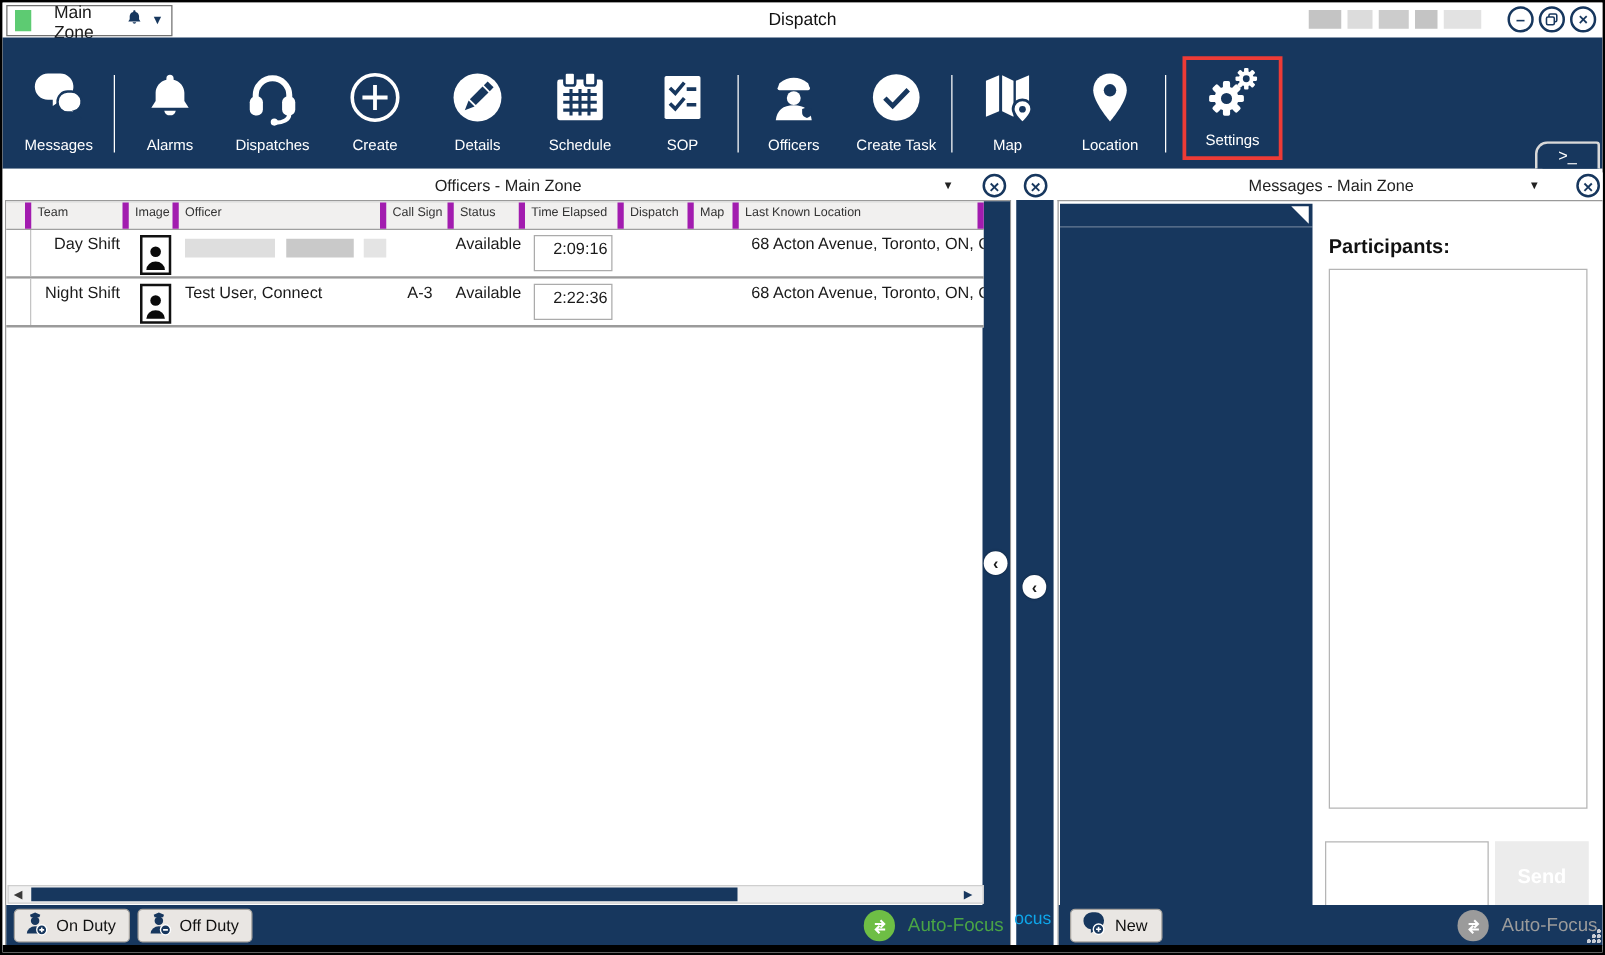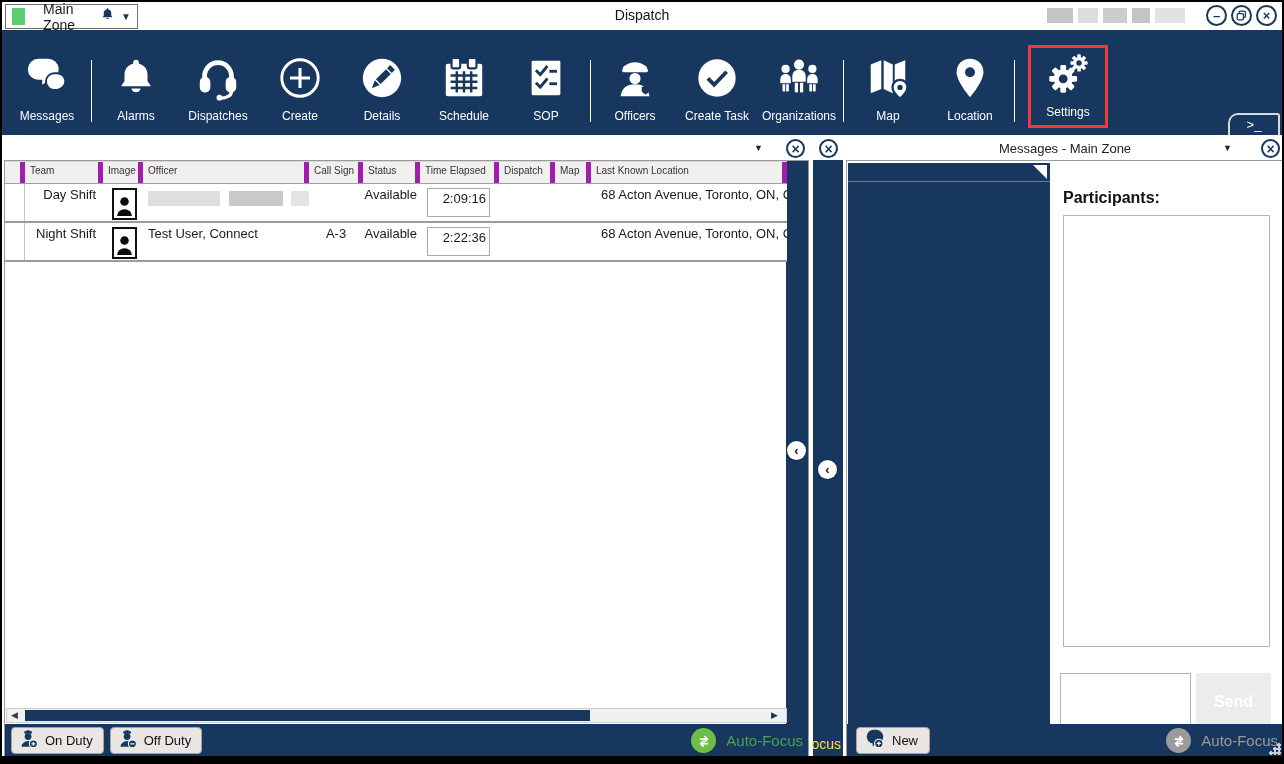--- a/index.html
+++ b/index.html
@@ -64,21 +64,21 @@
   .af-circle { width:25px; height:25px; border-radius:50%; display:flex; align-items:center; justify-content:center; }
   .af-green { background:#6EBE45; }
   .af-gray { background:#9B9B9B; }
   .af-label-green { font-size:15px; color:#4AA445; }
   .af-label-gray { font-size:15px; color:#9B9B9B; }
 
   
   #collapsed-panel { position:absolute; left:811px; top:3px; width:30px; height:619px; }
   #collapsed-header { position:relative; height:22px; background:#fff; }
   #collapsed-body { position:absolute; left:0; top:22px; right:0; bottom:0; background:#17375E; }
-  #collapsed-clip-text { position:absolute; right:2px; bottom:5px; font-size:14px; color:#fde047; white-space:nowrap; overflow:hidden; }
+  #collapsed-clip-text { position:absolute; right:2px; bottom:15px; font-size:14px; color:#0ea5e9; white-space:nowrap; overflow:hidden; }
 
   
   #messages-panel { position:absolute; left:844px; top:3px; width:438px; height:619px; background:#fff; }
   #messages-body { position:absolute; left:0; top:22px; right:0; bottom:0; border:1px solid #9a9a9a; border-bottom:none; }
   #conv-list { position:absolute; left:1px; top:2px; width:202px; bottom:33px; background:#17375E; }
   #conv-list-header { position:relative; height:19px; border-bottom:1px solid rgba(255,255,255,.35); }
   .corner-triangle { position:absolute; right:3px; top:2px; width:0; height:0; border-top:14px solid #fff; border-left:14px solid transparent; }
   #participants-label { position:absolute; left:216px; top:28px; font-size:16px; font-weight:bold; color:#111; }
   #participants-box { position:absolute; left:216px; right:13px; top:54px; height:432px; border:1px solid #b5b5b5; background:#fff; }
   #message-input { position:absolute; left:213px; top:512px; width:131px; height:58px; border:1px solid #b5b5b5; background:#fff; font-size:13px; padding:4px; }
@@ -245,39 +245,20 @@
     <div class="tb-item">
       <span class="tb-icon">
         <svg width="46" height="46" viewBox="0 0 48 48">
             <circle cx="24" cy="24" r="19.5" fill="#fff"></circle>
             <path d="M14.5 24.5l6.5 6.5L34 17.5" stroke="#17375E" stroke-width="4" fill="none"></path>
           </svg>
       </span>
       <span class="tb-label">Create Task</span>
     </div>
 
-    <div class="tb-item">
-      <span class="tb-icon">
-        <svg width="46" height="46" viewBox="0 0 48 48" fill="#fff">
-            <circle cx="10" cy="14.5" r="4.3"></circle>
-            <path d="M4.5 29.5v-4c0-3.6 2.4-5.8 5.5-5.8s5.5 2.2 5.5 5.8v4z"></path>
-            <rect x="6.8" y="30.5" width="2.8" height="7.5"></rect>
-            <rect x="10.6" y="30.5" width="2.8" height="7.5"></rect>
-            <circle cx="38" cy="14.5" r="4.3"></circle>
-            <path d="M32.5 29.5v-4c0-3.6 2.4-5.8 5.5-5.8s5.5 2.2 5.5 5.8v4z"></path>
-            <rect x="34.8" y="30.5" width="2.8" height="7.5"></rect>
-            <rect x="38.6" y="30.5" width="2.8" height="7.5"></rect>
-            <circle cx="24" cy="10" r="5.3"></circle>
-            <path d="M17 28v-5.5c0-4.4 2.9-7.2 7-7.2s7 2.8 7 7.2V28z"></path>
-            <rect x="19.6" y="29" width="3.4" height="10"></rect>
-            <rect x="25" y="29" width="3.4" height="10"></rect>
-          </svg>
-      </span>
-      <span class="tb-label">Organizations</span>
-    </div>
 
     <div class="tb-sep"></div>
 
     <div class="tb-item">
       <span class="tb-icon">
         <svg width="46" height="46" viewBox="0 0 48 48">
             <g fill="#fff">
               <path d="M6 10l11-4.5v30L6 40z"></path>
               <path d="M19.5 5.5l9.5 4.5v30l-9.5-4.5z"></path>
               <path d="M31 10l11-4.5v30L31 40z"></path>
@@ -329,20 +310,21 @@
       <span class="tb-label">Settings</span>
     </div>
   </div>
 
   <div id="terminal-tab">&gt;_</div>
 
   <div id="main">
 
     <div id="officers-panel">
       <div class="panel-header">
+        <span class="panel-title">Officers - Main Zone</span>
         <span class="drop-caret" style="right:46px">▼</span>
         <span class="close-btn" style="right:4px">×</span>
       </div>
       <div id="officers-body">
         <div id="officers-navy-margin">
           <span class="chev-btn" style="left:1px; top:280px">‹</span>
         </div>
 
         <div id="officers-table">
           <div class="t-header">

